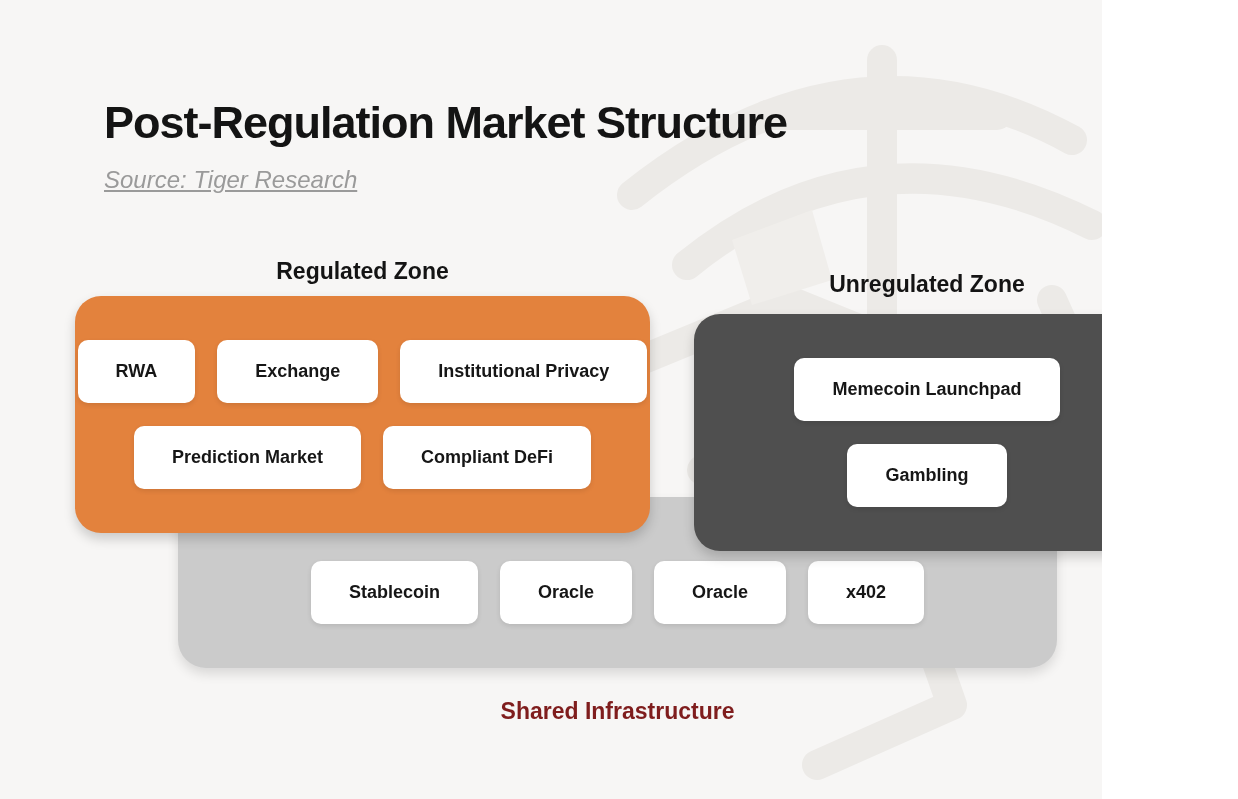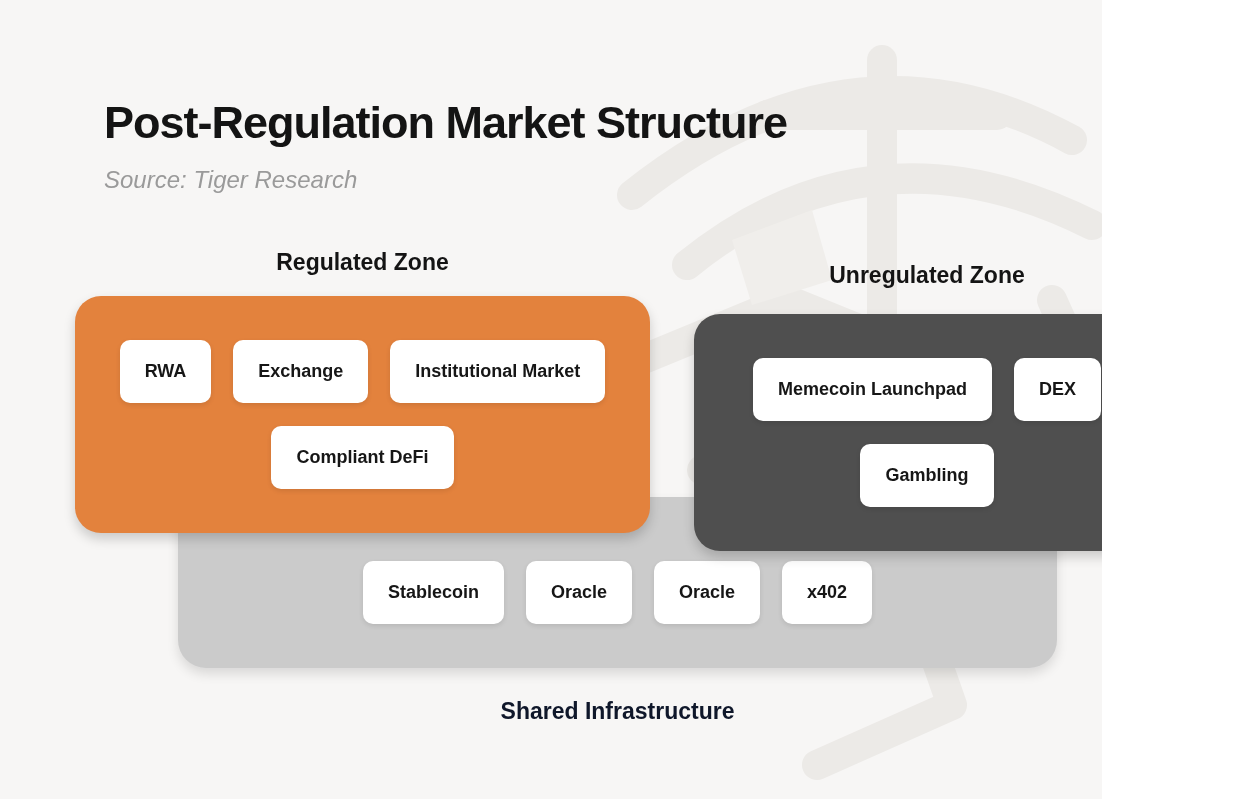--- a/index.html
+++ b/index.html
@@ -36,25 +36,26 @@
     white-space: nowrap;
   }
   .subtitle {
     position: absolute;
     left: 104px;
     top: 166px;
     font-size: 24px;
     font-style: italic;
     color: #9A9A9A;
     white-space: nowrap;
+    text-decoration: underline;
   }
   
   .zone-label {
     position: absolute;
-    top: 249px;
+    top: 258px;
     font-size: 23px;
     font-weight: 700;
     color: #141414;
     text-align: center;
     white-space: nowrap;
   }
   .zone-label.regulated   { left: 75px;  width: 575px; }
   .zone-label.unregulated { left: 694px; width: 466px; margin-top: 13px; }
   
   .zone-box {
@@ -90,31 +91,31 @@
     padding-top: 64px;
   }
   .infra-label {
     position: absolute;
     left: 178px;
     width: 879px;
     top: 698px;
     text-align: center;
     font-size: 23px;
     font-weight: 700;
-    color: #0f172a;
+    color: #7f1d1d;
     white-space: nowrap;
   }
   
   .chip {
     background: #FFFFFF;
     border-radius: 10px;
     height: 63px;
     display: flex;
     align-items: center;
-    padding: 0 25px;
+    padding: 0 38px;
     font-size: 18px;
     font-weight: 700;
     color: #161616;
     white-space: nowrap;
     box-shadow: 0 2px 5px rgba(0,0,0,0.10);
   }
 </style>
 </head>
 <body>
 
@@ -149,31 +150,31 @@
       <div class="chip">Oracle</div>
       <div class="chip">Oracle</div>
       <div class="chip">x402</div>
     </div>
   </div>
 
   <div class="zone-box regulated" style="background: rgb(227, 130, 61);">
     <div class="chip-row">
       <div class="chip">RWA</div>
       <div class="chip">Exchange</div>
-      <div class="chip">Institutional Market</div>
+      <div class="chip">Institutional Privacy</div>
     </div>
     <div class="chip-row">
+      <div class="chip">Prediction Market</div>
       <div class="chip">Compliant DeFi</div>
     </div>
   </div>
 
   <div class="zone-box unregulated" style="background: rgb(79, 79, 79);">
     <div class="chip-row">
       <div class="chip">Memecoin Launchpad</div>
-      <div class="chip">DEX</div>
     </div>
     <div class="chip-row">
       <div class="chip">Gambling</div>
     </div>
   </div>
 
   <div class="infra-label">Shared Infrastructure</div>
 
 </div>
 

